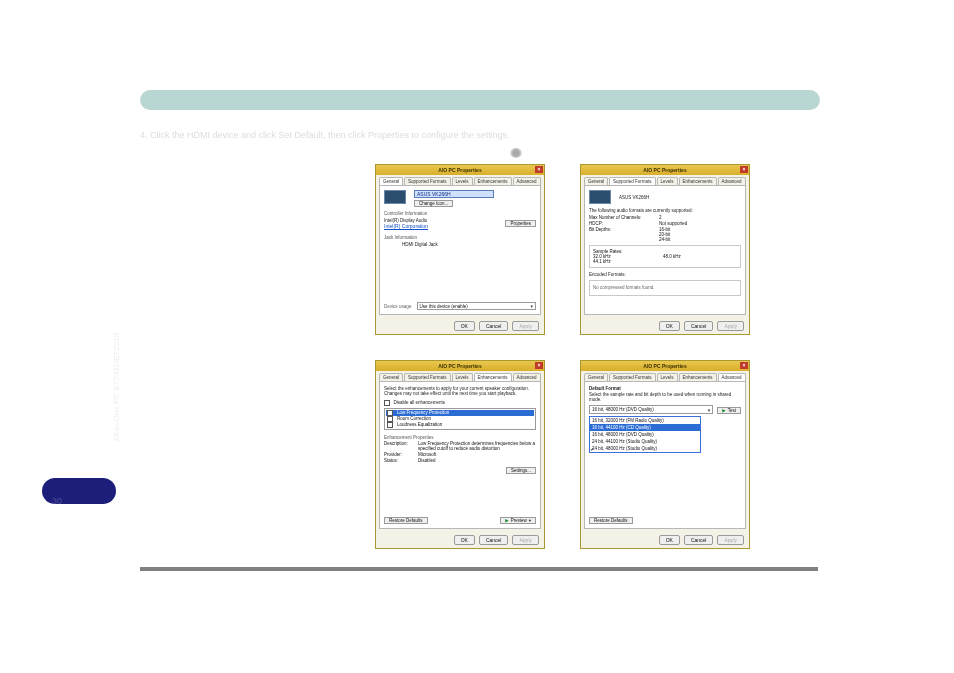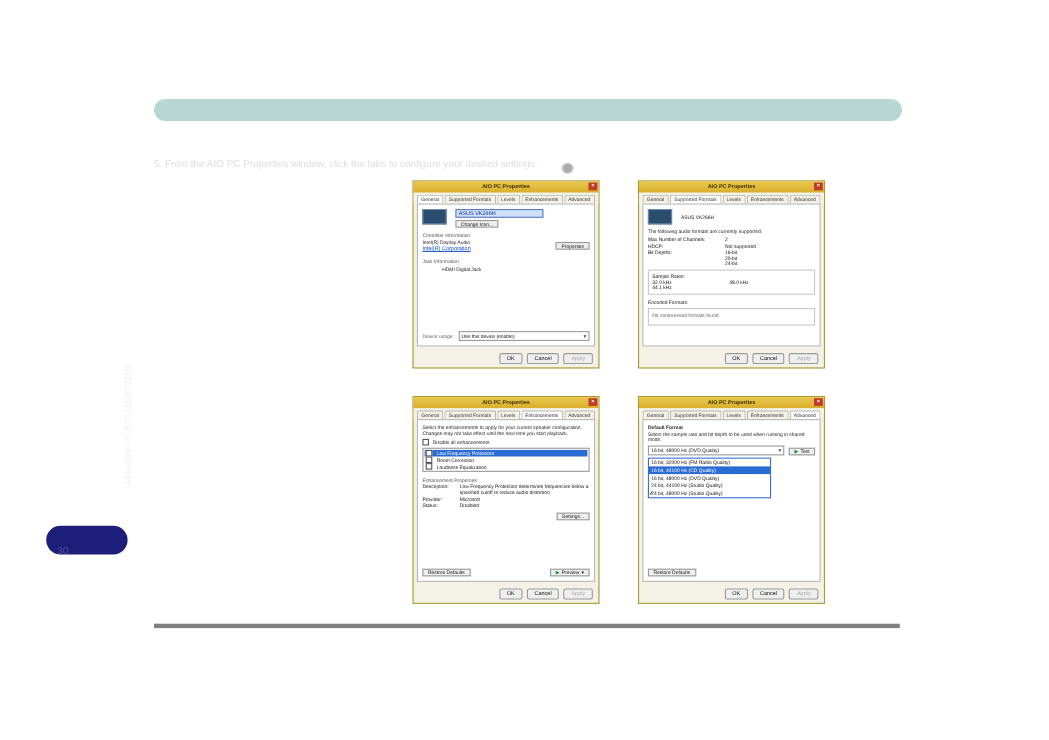--- a/index.html
+++ b/index.html
@@ -116,21 +116,21 @@
   .combo-open .opt.sel { background:#2b6cd4; color:#fff; }
 
 </style>
 </head>
 <body>
 <div class="page">
 
 <div class="banner"></div>
 <div class="banner-text">Configuring the audio output settings via an HDMI device</div>
 
-<div class="intro-line l2">5.  From the AIO PC Properties window, click the tabs to configure your desired settings.</div>
+<div class="intro-line l1">4.  Click the HDMI device and click Set Default, then click Properties to configure the settings.</div>
 <div class="speaker-icon"></div>
 
 <div class="pagepill">
   <span>30</span>
 </div>
 <div class="left-vertical-label">All-in-One PC ET2411/ET2210</div>
 
 <div id="dlg1" class="dlg">
   <div class="titlebar">
     <span>AIO PC Properties</span>

